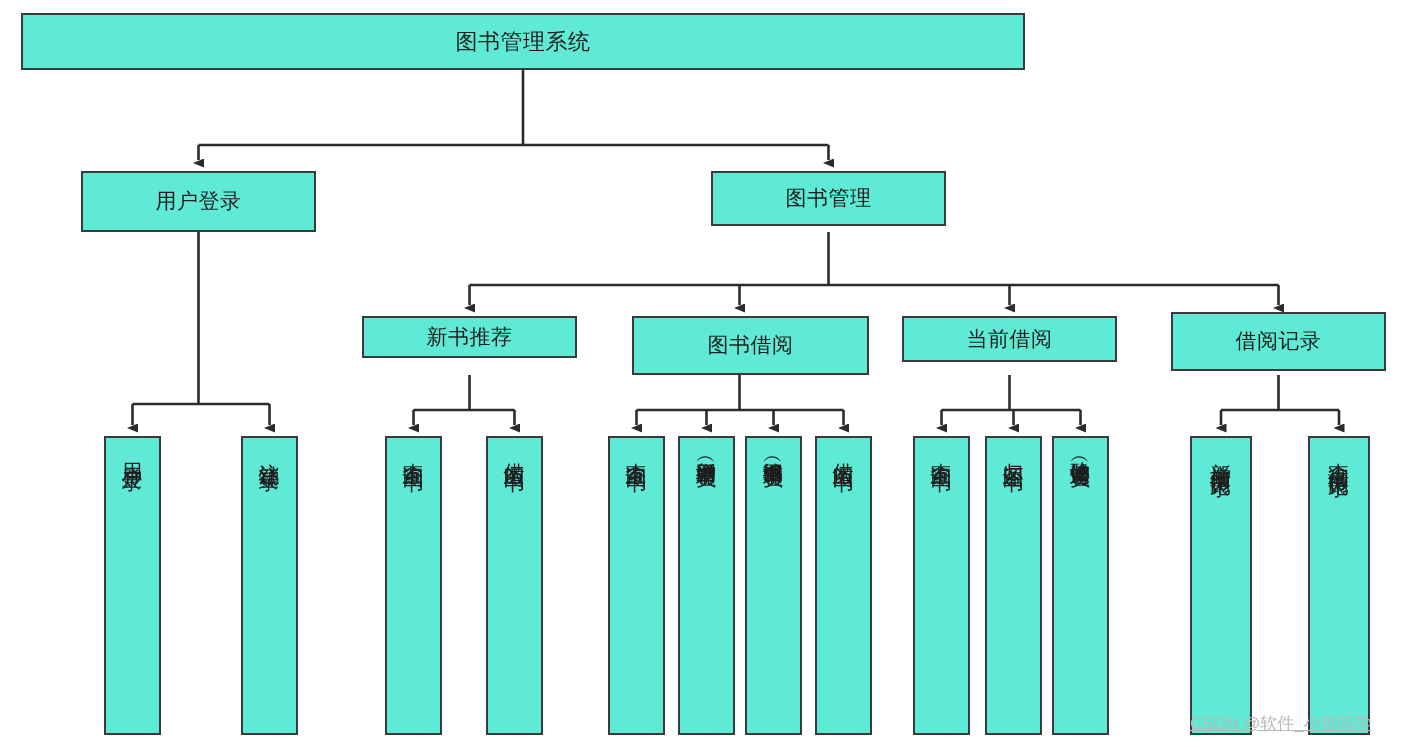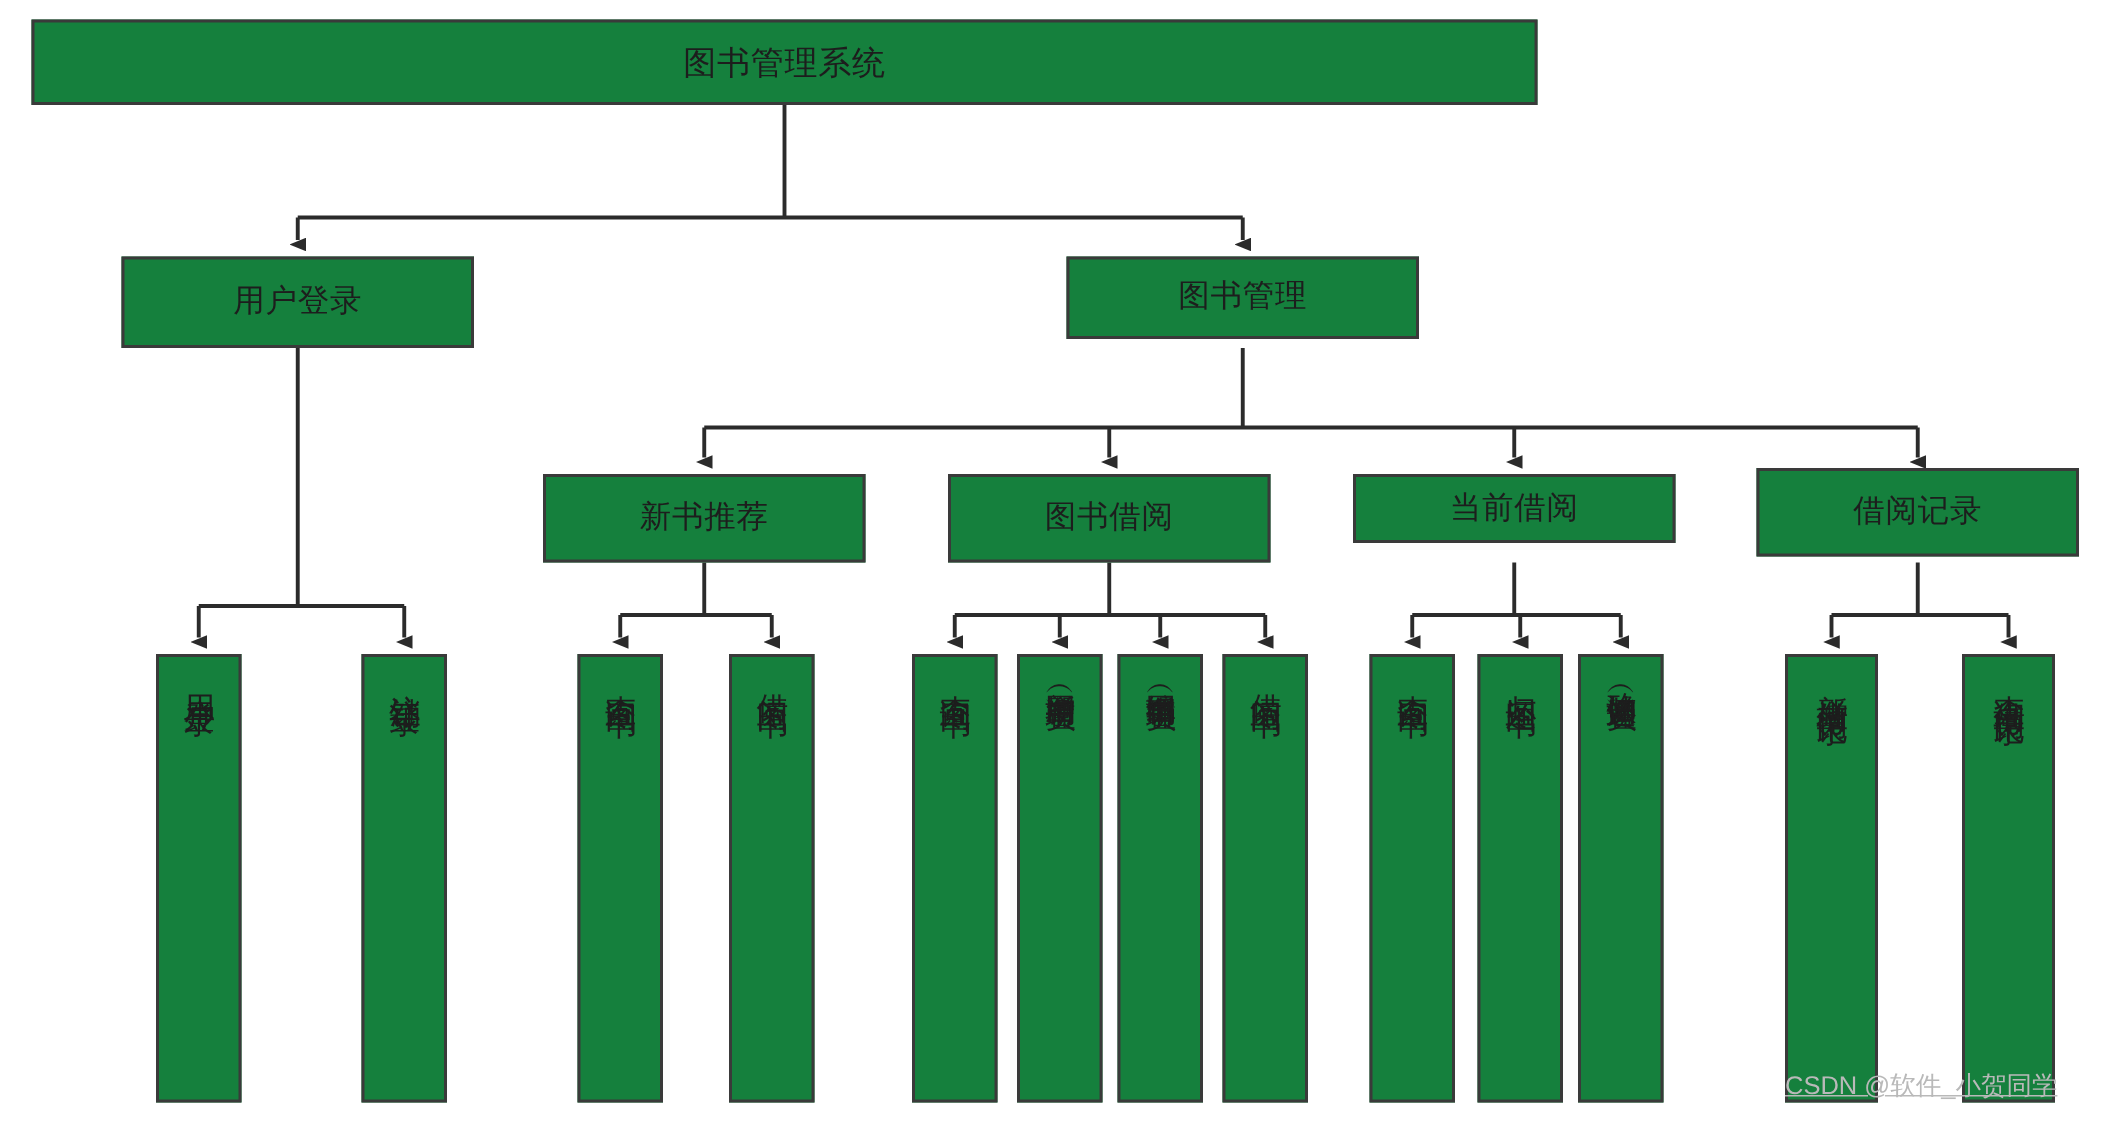--- a/index.html
+++ b/index.html
@@ -24,21 +24,21 @@
     position: absolute;
     left: 0;
     top: 0;
     width: 1405px;
     height: 747px;
     pointer-events: none;
   }
   .node {
     position: absolute;
     box-sizing: border-box;
-    background: #15803d;
+    background: #5eead4;
     border: 2.5px solid #3a3a3a;
     display: flex;
     align-items: center;
     justify-content: center;
     overflow: hidden;
   }
   .node .node-label {
     color: #1d1d1d;
     text-align: center;
     line-height: 1.15;
@@ -129,24 +129,24 @@
   <div id="nodes-layer">
       <div class="node horiz root" style="left: 21px; top: 13px; width: 1004px; height: 57px;">
         <span class="node-label">图书管理系统</span>
       </div>
       <div class="node horiz" style="left: 81px; top: 171px; width: 235px; height: 61px;">
         <span class="node-label">用户登录</span>
       </div>
       <div class="node horiz" style="left: 711px; top: 171px; width: 235px; height: 55px;">
         <span class="node-label">图书管理</span>
       </div>
-      <div class="node horiz" style="left: 362px; top: 316px; width: 215px; height: 59px;">
+      <div class="node horiz" style="left: 362px; top: 316px; width: 215px; height: 42px;">
         <span class="node-label">新书推荐</span>
       </div>
-      <div class="node horiz" style="left: 632px; top: 316px; width: 215px; height: 59px;">
+      <div class="node horiz" style="left: 632px; top: 316px; width: 237px; height: 59px;">
         <span class="node-label">图书借阅</span>
       </div>
       <div class="node horiz" style="left: 902px; top: 316px; width: 215px; height: 46px;">
         <span class="node-label">当前借阅</span>
       </div>
       <div class="node horiz" style="left: 1171px; top: 312px; width: 215px; height: 59px;">
         <span class="node-label">借阅记录</span>
       </div>
       <div class="node vert" style="left: 104px; top: 436px; width: 57px; height: 299px;">
         <span class="node-label">用户登录</span>

